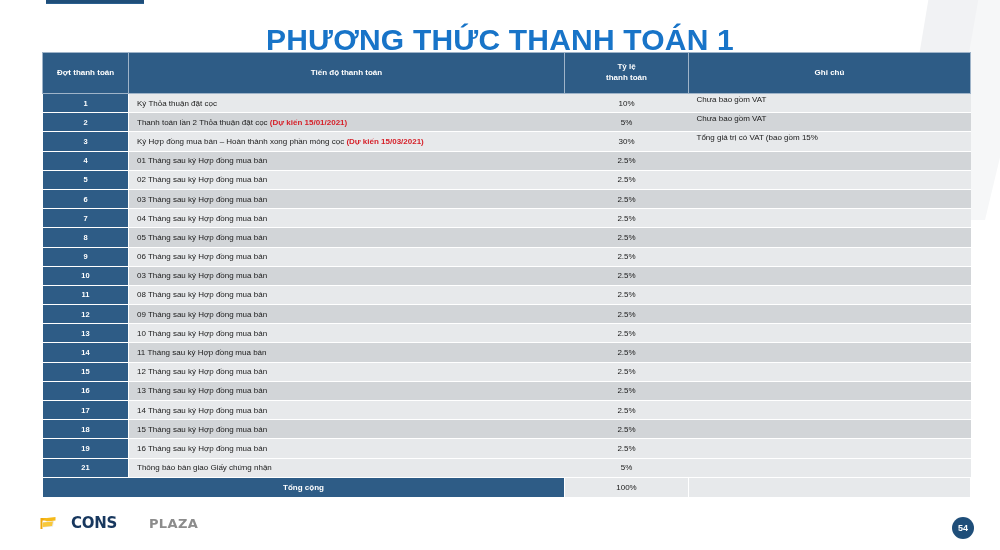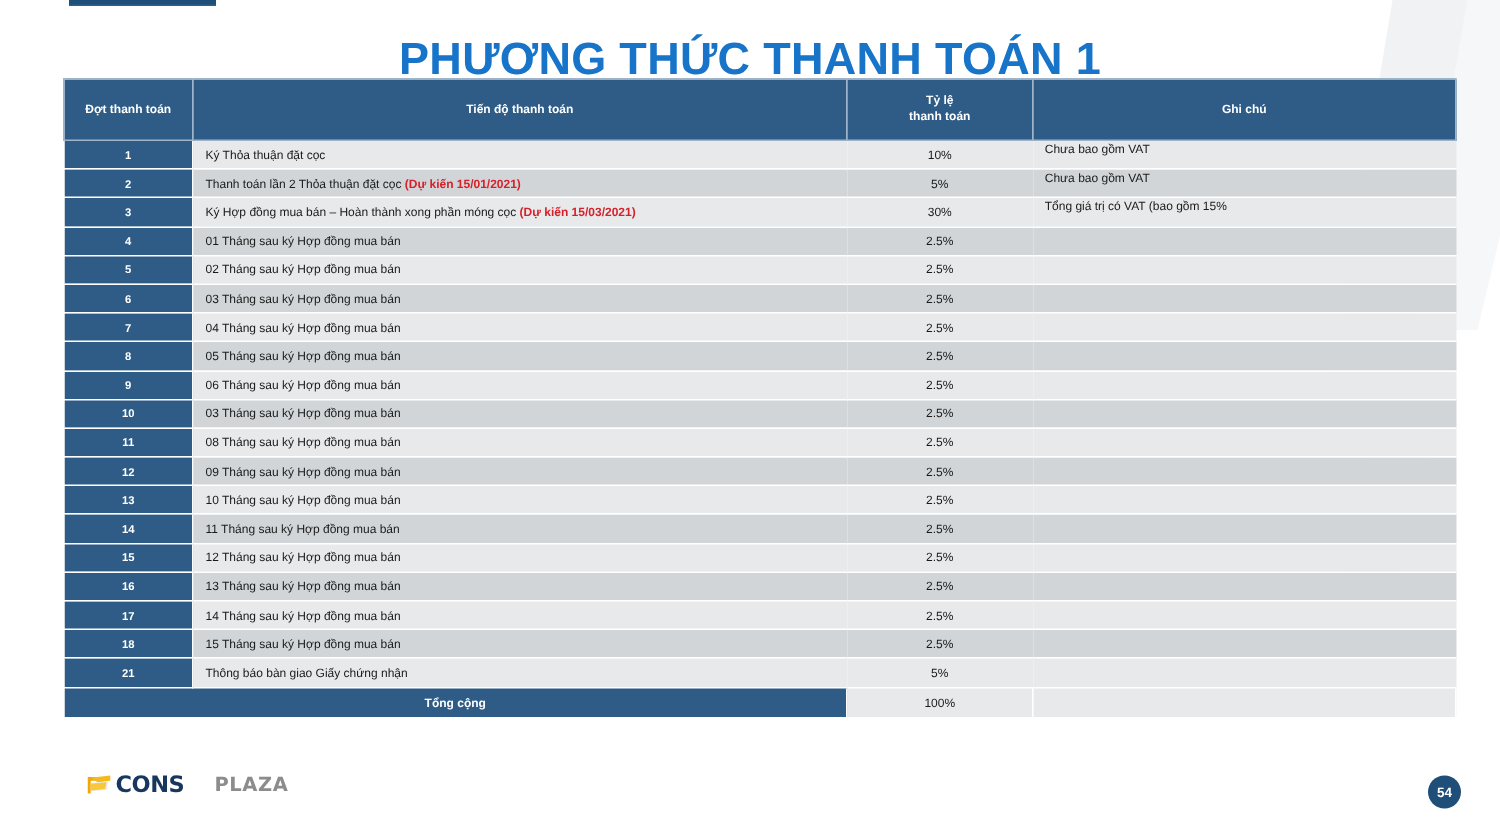--- a/index.html
+++ b/index.html
@@ -79,21 +79,21 @@
   .hl{color:#d6212a;font-weight:bold;}
 
   tr.total td{
     background:#2e5c86;color:#ffffff;font-weight:bold;text-align:center;
     border:1px solid #ffffff;height:19px;font-size:8px;
   }
   tr.total td.t-rate{background:#e7e9eb;color:#1a1a1a;font-weight:normal;}
   tr.total td.t-note{background:#e7e9eb;}
 
   
-  #logo{position:absolute;left:58px;top:514px;display:flex;align-items:center;gap:2px;}
+  #logo{position:absolute;left:40px;top:514px;display:flex;align-items:center;gap:14px;}
   #logo .mark{width:17px;height:15px;display:block;}
   #logo .cons{font-size:15px;font-weight:bold;color:#17375e;letter-spacing:-0.3px;
                font-family:"DejaVu Sans",sans-serif;}
   #logo .plaza{font-size:13px;font-weight:bold;color:#8c8c8c;letter-spacing:.4px;margin-left:18px;
                font-family:"DejaVu Sans",sans-serif;}
 
   #page-badge{
     position:absolute;left:952px;top:517px;width:22px;height:22px;border-radius:50%;
     background:#1f4e79;color:#ffffff;font-size:9px;font-weight:bold;
     display:flex;align-items:center;justify-content:center;
@@ -234,20 +234,26 @@
           <td class="rate">2.5%</td>
           <td class="note"></td>
         </tr>
         <tr class="even">
           <td class="stage">18</td>
           <td class="desc">15 Tháng sau ký Hợp đồng mua bán</td>
           <td class="rate">2.5%</td>
           <td class="note"></td>
         </tr>
         <tr class="odd">
+          <td class="stage">19</td>
+          <td class="desc">16 Tháng sau ký Hợp đồng mua bán</td>
+          <td class="rate">2.5%</td>
+          <td class="note"></td>
+        </tr>
+        <tr class="odd">
           <td class="stage">21</td>
           <td class="desc">Thông báo bàn giao Giấy chứng nhận</td>
           <td class="rate">5%</td>
           <td class="note"></td>
         </tr>
         <tr class="total">
           <td colspan="2">Tổng cộng</td>
           <td class="t-rate">100%</td>
           <td class="t-note"></td>
         </tr>

